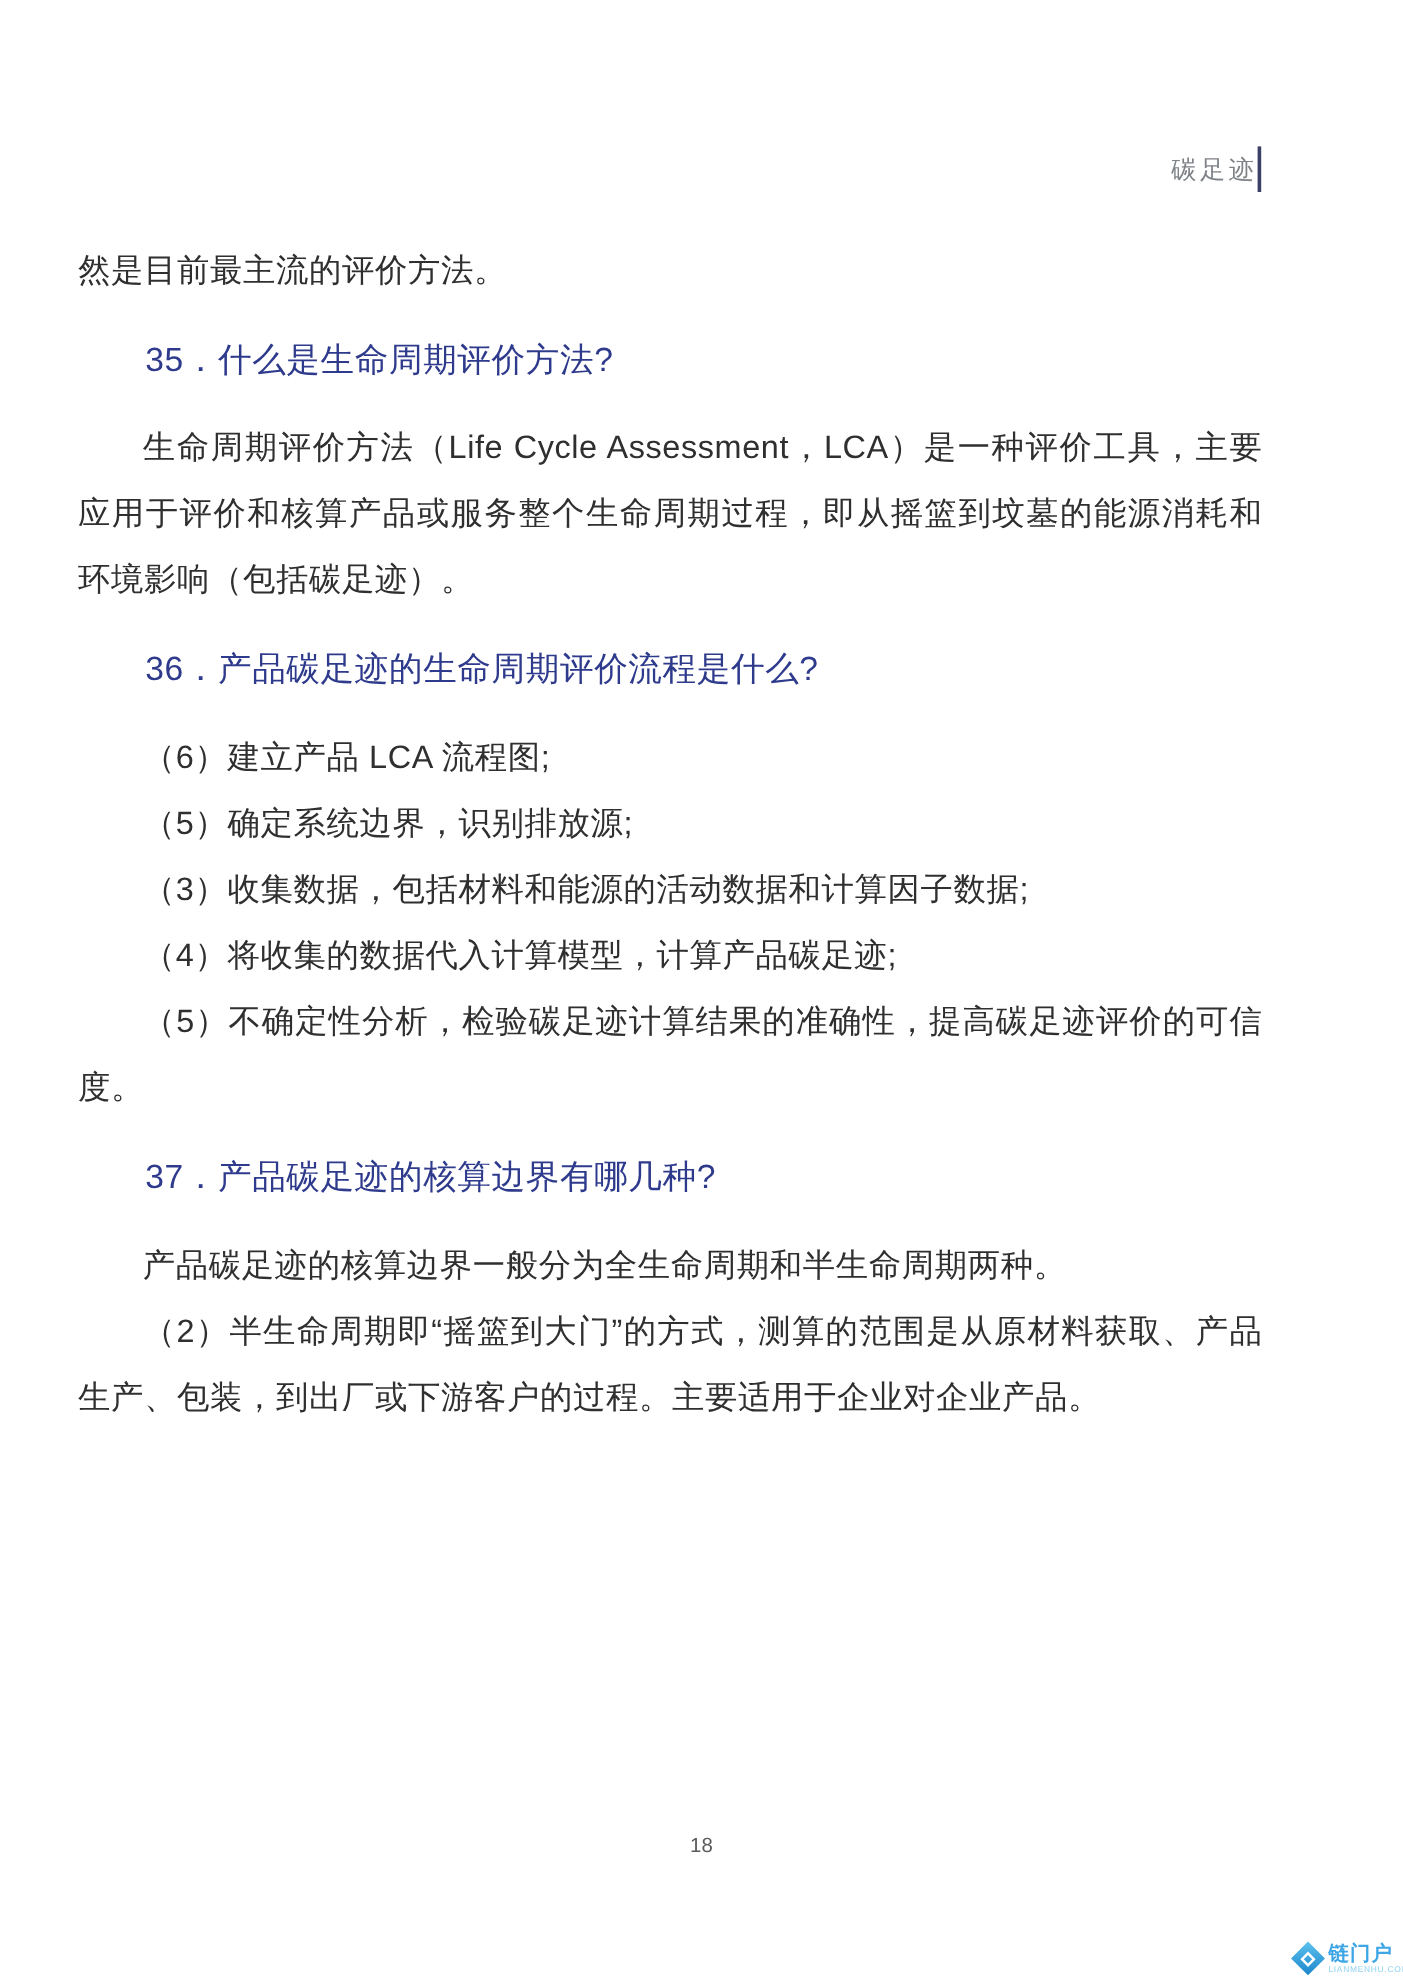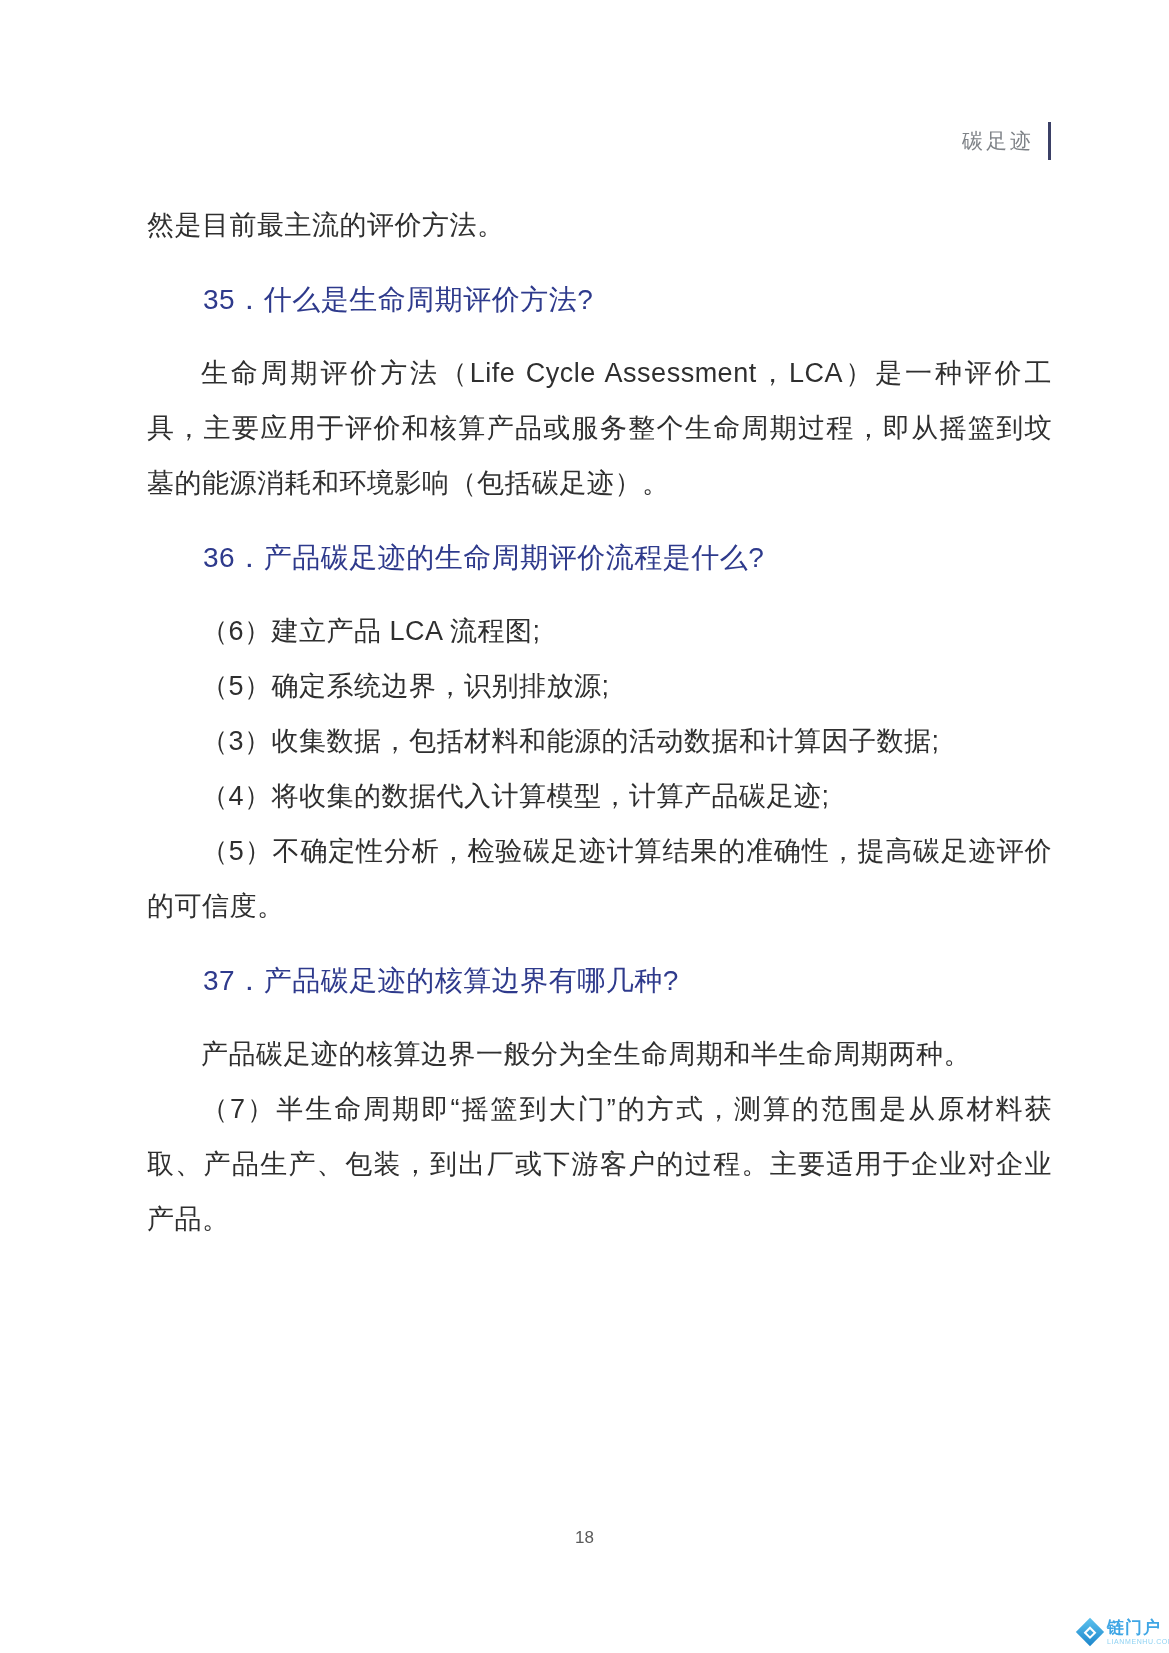--- a/index.html
+++ b/index.html
@@ -13,37 +13,35 @@
     overflow: hidden;
   }
 
   
   .page-header {
     position: absolute;
     top: 122px;
     right: 118px;
     display: flex;
     align-items: center;
-    gap: 14px;
   }
   .page-header .hdr-label {
     font-size: 21px;
     color: #7e8287;
     letter-spacing: 3px;
   }
   .page-header .hdr-bar {
     width: 3px;
     height: 38px;
     background: #3b4066;
   }
 
   
   .content {
-    padding: 198px 117px 0 107px;
-    margin-left: 40px;
+    padding: 198px 117px 0 65px;
   }
   .content p.body {
     margin: 0;
     font-size: 27px;
     line-height: 55px;
     color: #2f2f2f;
     text-align: justify;
     letter-spacing: 0.5px;
   }
   .content p.indent { text-indent: 2em; }
@@ -124,21 +122,21 @@
 
   <h2 class="qhead">36．产品碳足迹的生命周期评价流程是什么?</h2>
   <p class="body indent">（6）建立产品 LCA 流程图;</p>
   <p class="body indent">（5）确定系统边界，识别排放源;</p>
   <p class="body indent">（3）收集数据，包括材料和能源的活动数据和计算因子数据;</p>
   <p class="body indent">（4）将收集的数据代入计算模型，计算产品碳足迹;</p>
   <p class="body indent">（5）不确定性分析，检验碳足迹计算结果的准确性，提高碳足迹评价的可信度。</p>
 
   <h2 class="qhead">37．产品碳足迹的核算边界有哪几种?</h2>
   <p class="body indent">产品碳足迹的核算边界一般分为全生命周期和半生命周期两种。</p>
-  <p class="body indent">（7）半生命周期即“摇篮到大门”的方式，测算的范围是从原材料获取、产品生产、包装，到出厂或下游客户的过程。主要适用于企业对企业产品。</p>
+  <p class="body indent">（2）半生命周期即“摇篮到大门”的方式，测算的范围是从原材料获取、产品生产、包装，到出厂或下游客户的过程。主要适用于企业对企业产品。</p>
 </div>
 
 <div class="page-number">18</div>
 
 <div class="brand-mark">
   <span class="diamond-outer">
     <span class="diamond-inner"></span>
   </span>
   <span class="brand-text">
     <span class="brand-name">链门户</span>

